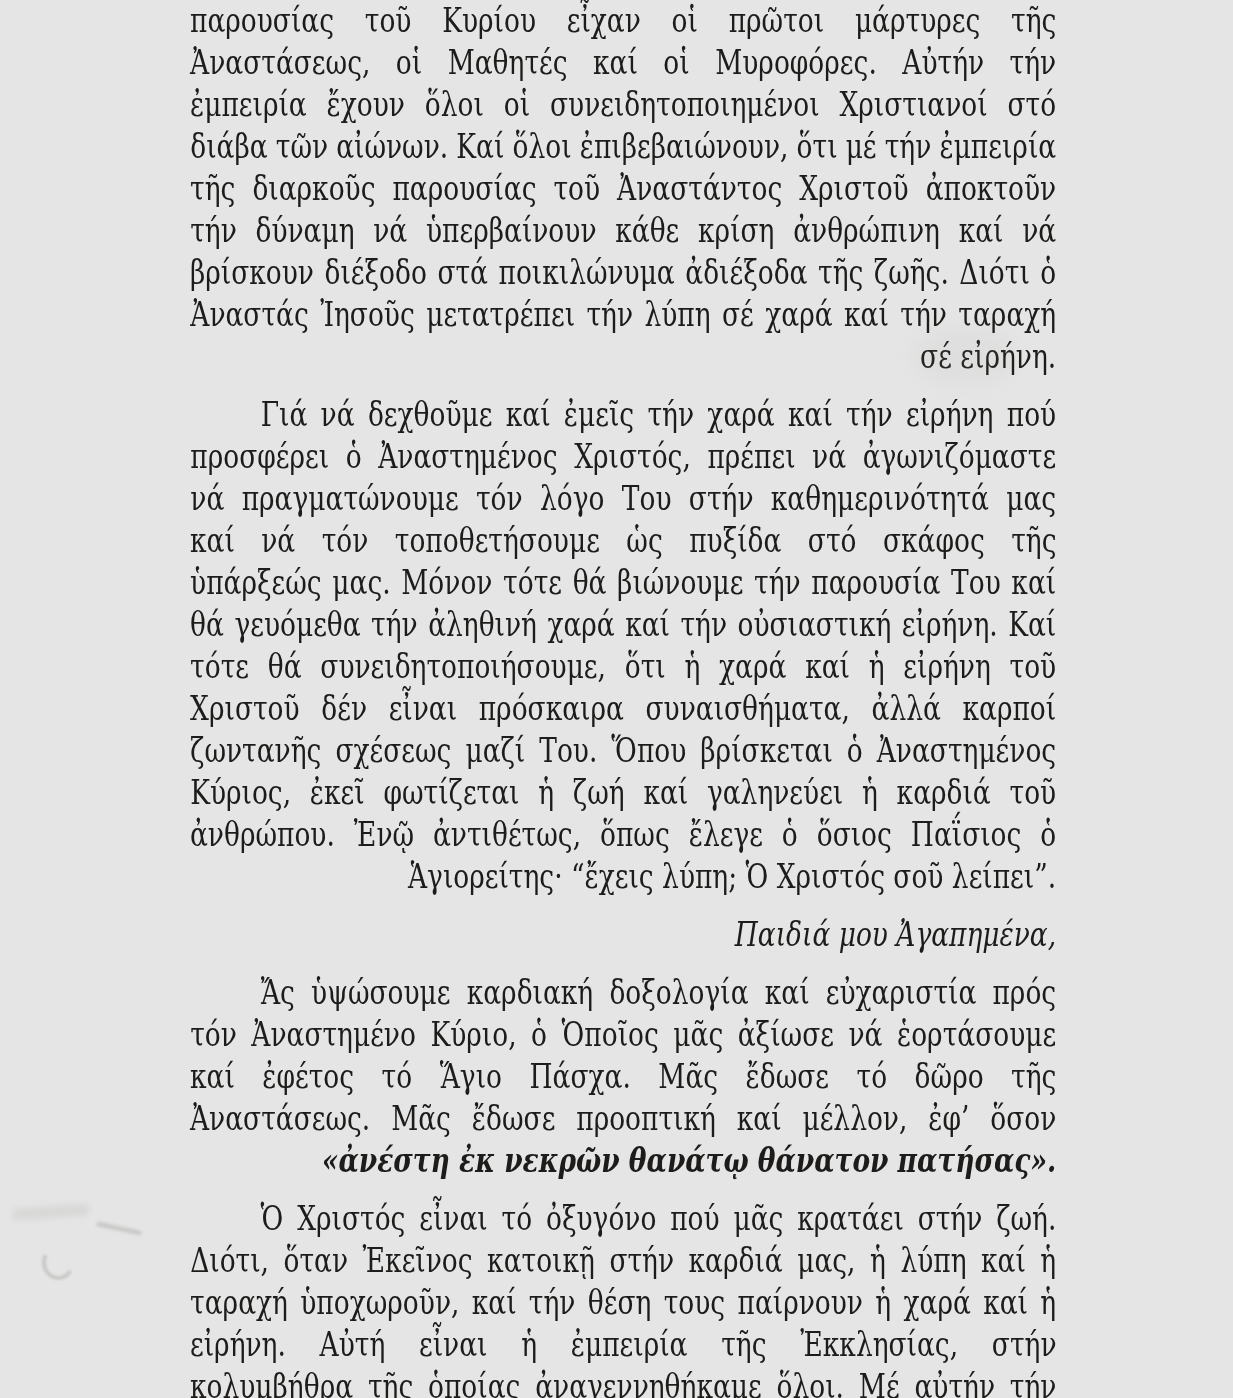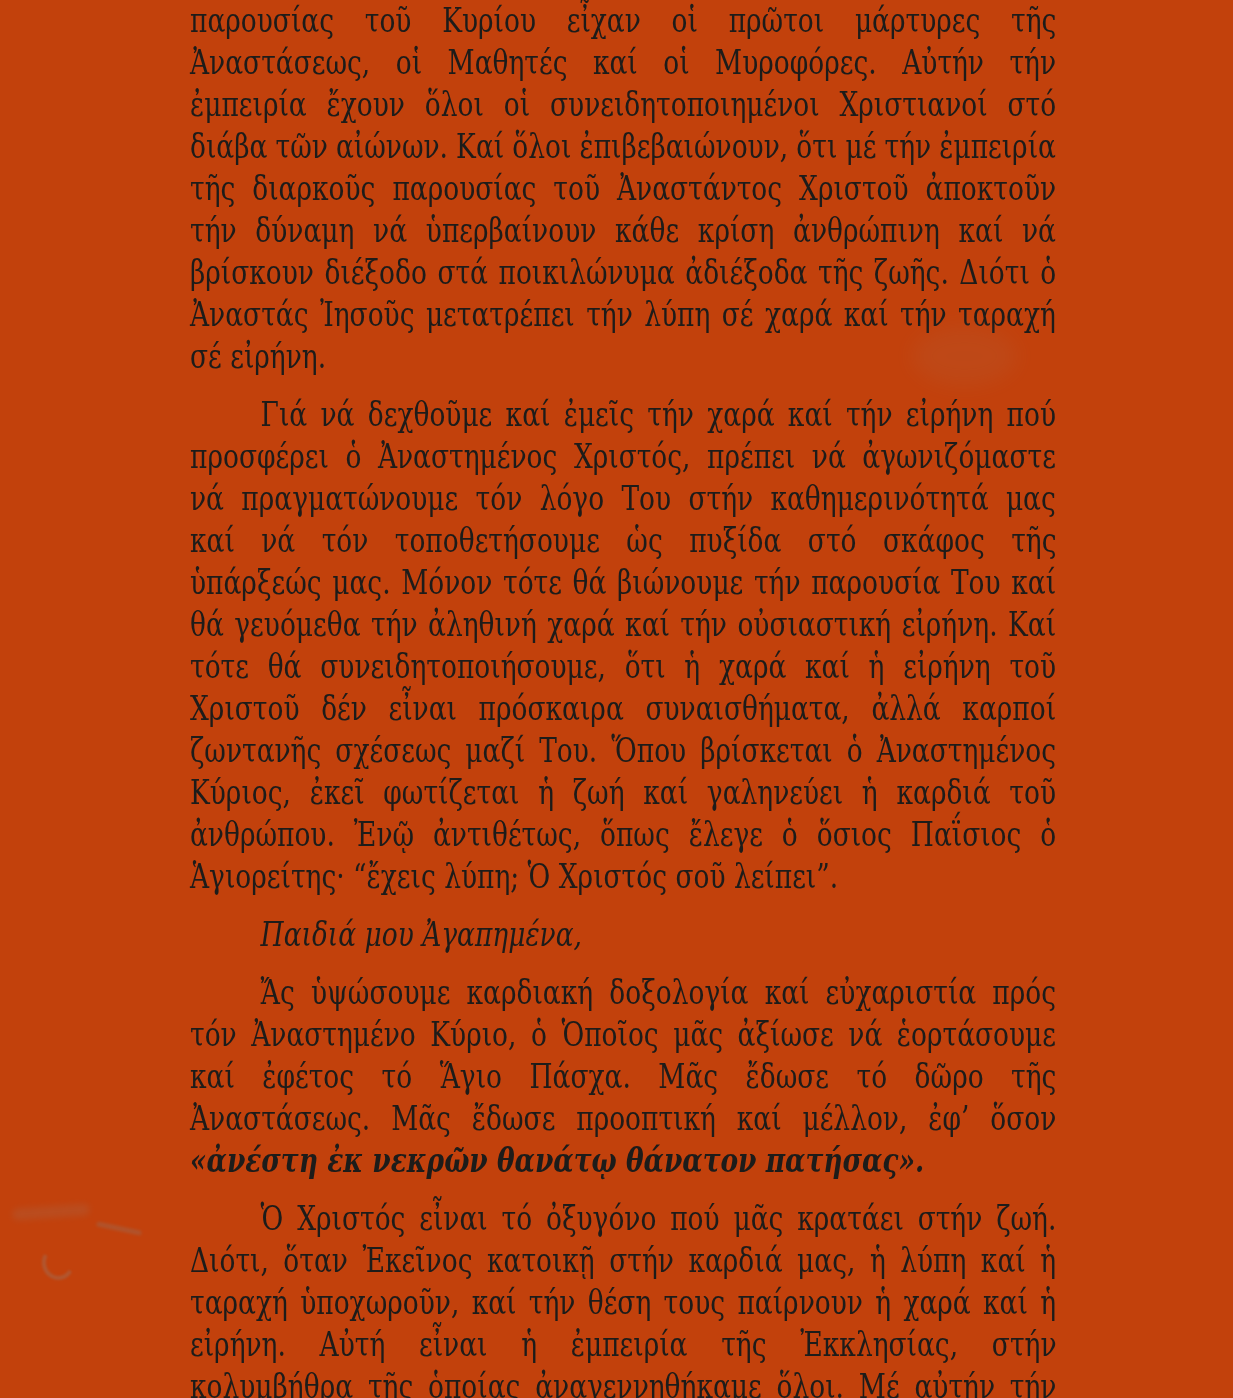--- a/index.html
+++ b/index.html
@@ -5,21 +5,22 @@
   html, body { margin: 0; padding: 0; }
   body {
     width: 1233px; height: 1398px;
     background: #ffffff;
     overflow: hidden;
     position: relative;
     font-family: "DejaVu Serif", serif;
   }
   .page {
     position: absolute; inset: 0;
-    background: #c2410c;
+    background: #e5e5e5;
+    text-align: right;
   }
   .textblock {
     position: absolute;
     left: 190px; top: 0;
     width: 1080px;
     transform: scaleX(0.802);
     transform-origin: 0 0;
     font-size: 33px;
     color: #1d1c1a;
     -webkit-font-smoothing: antialiased;

